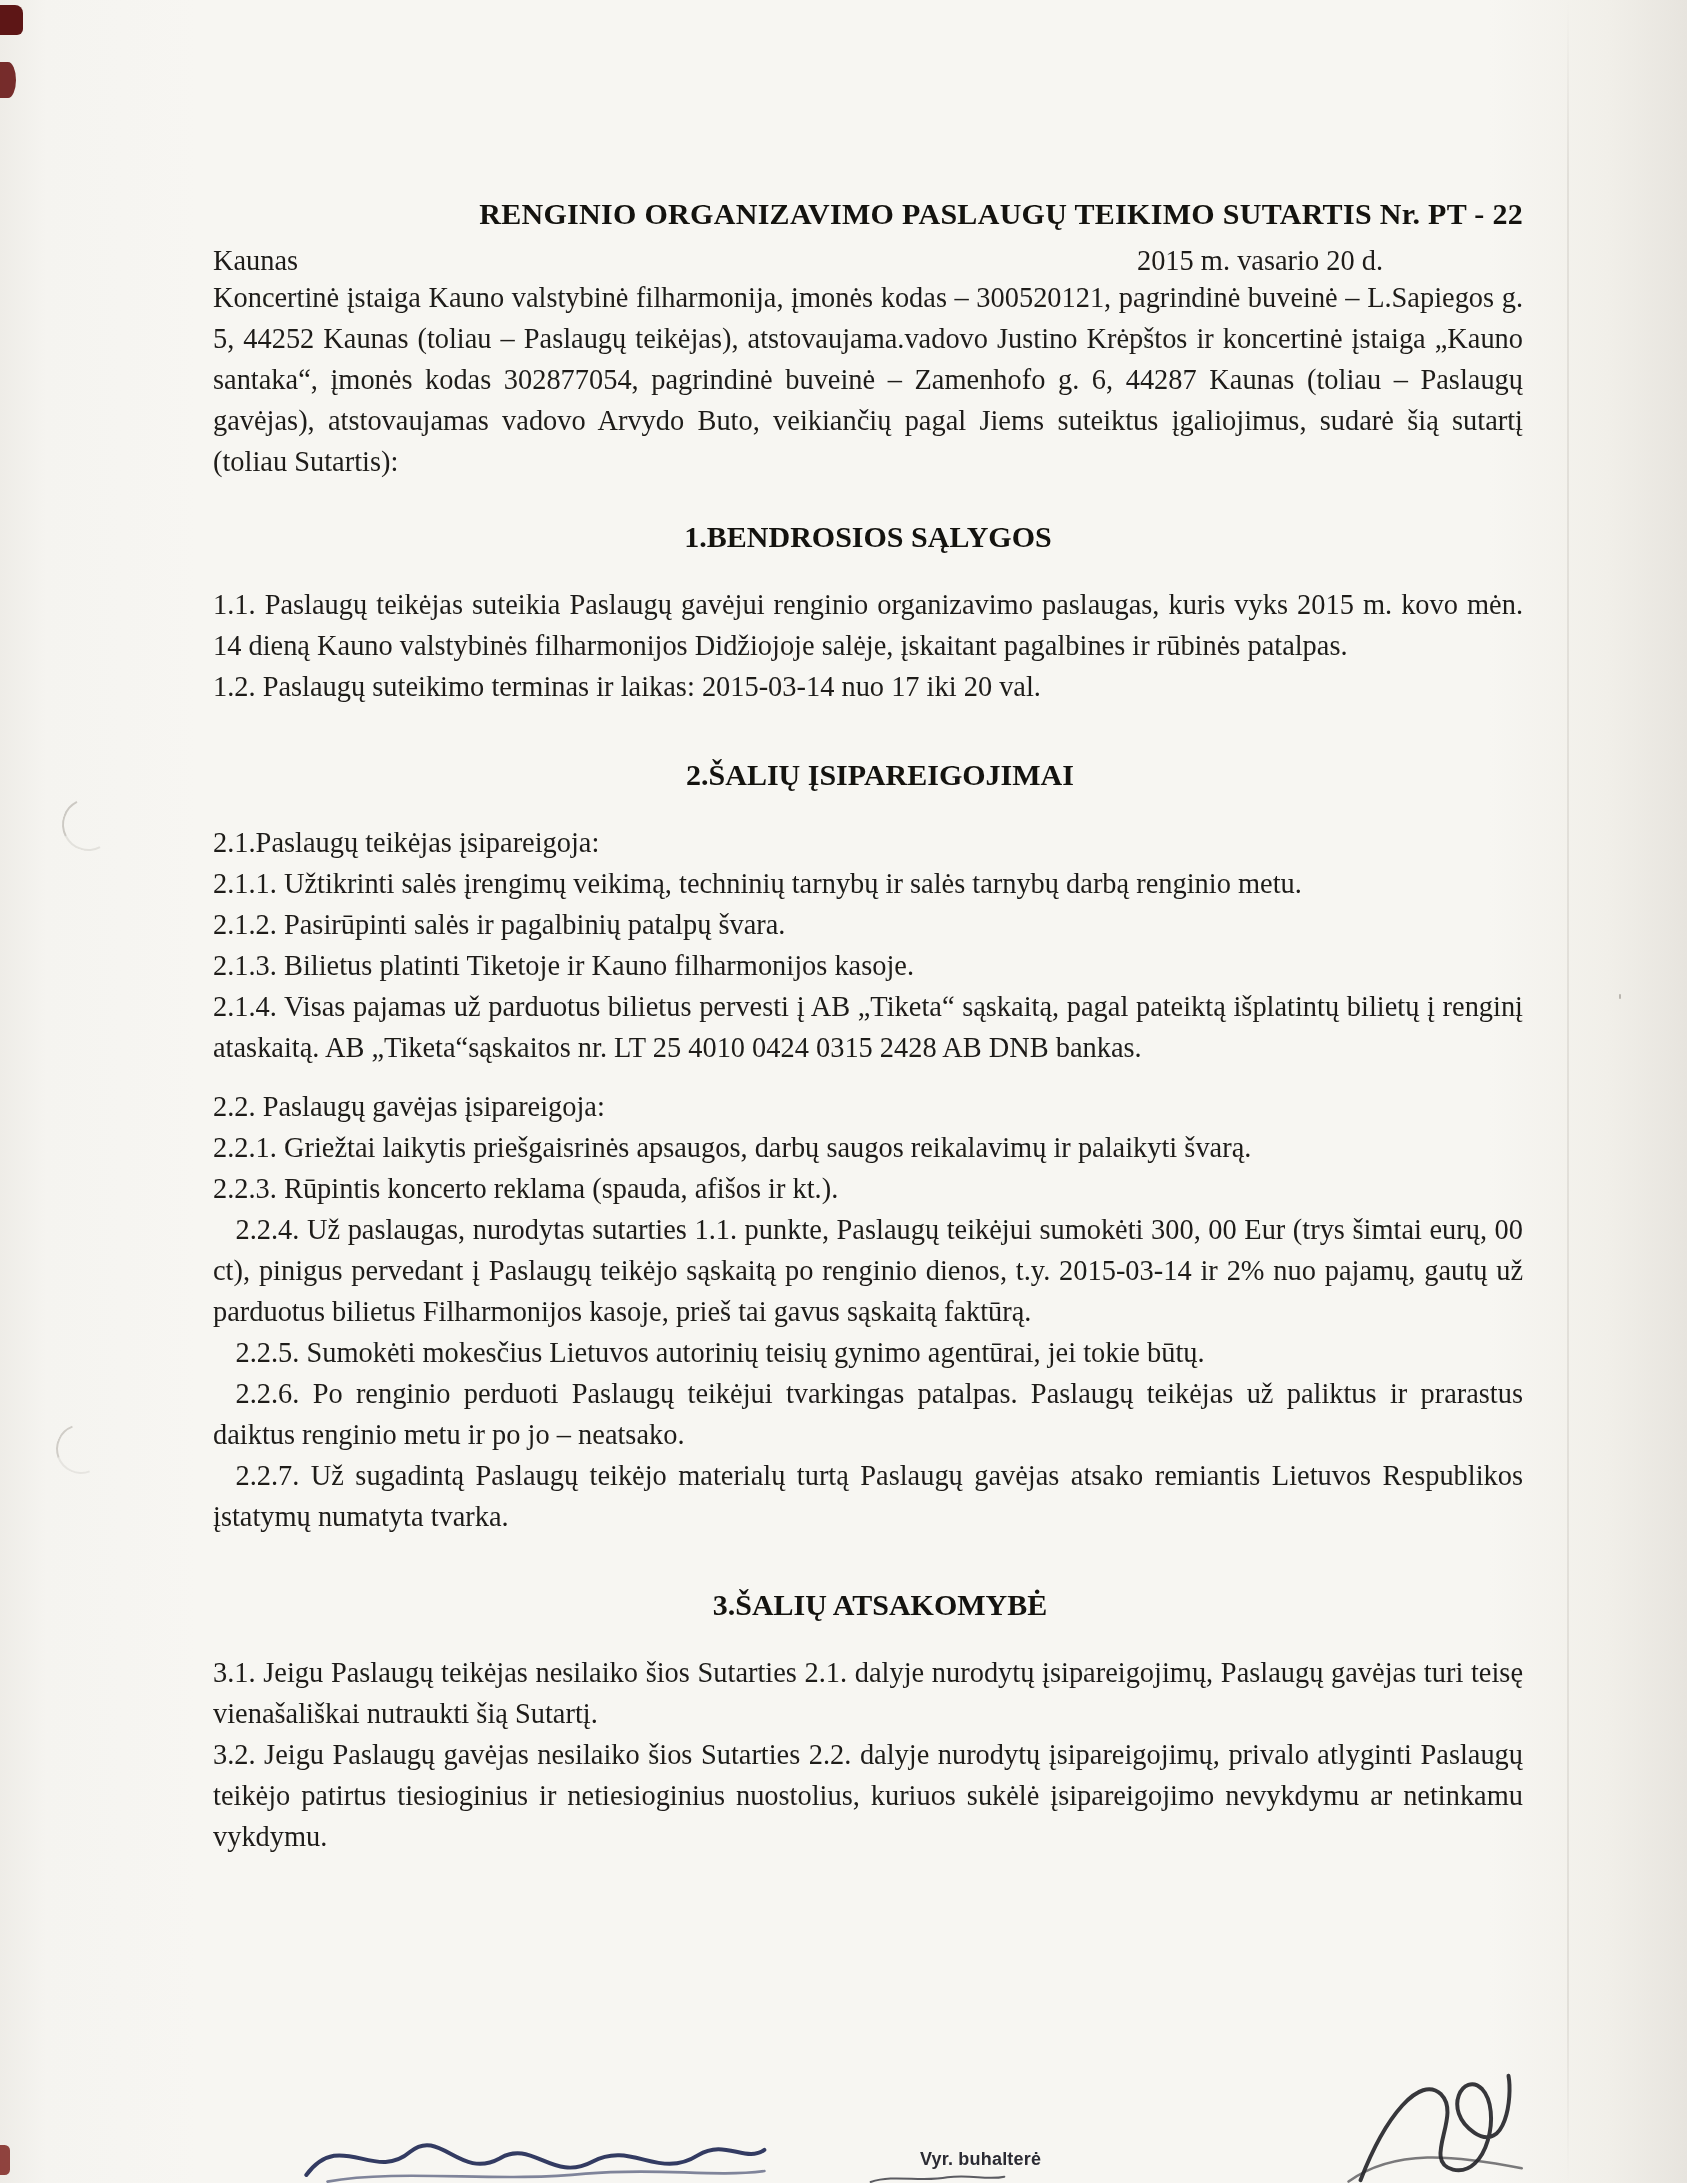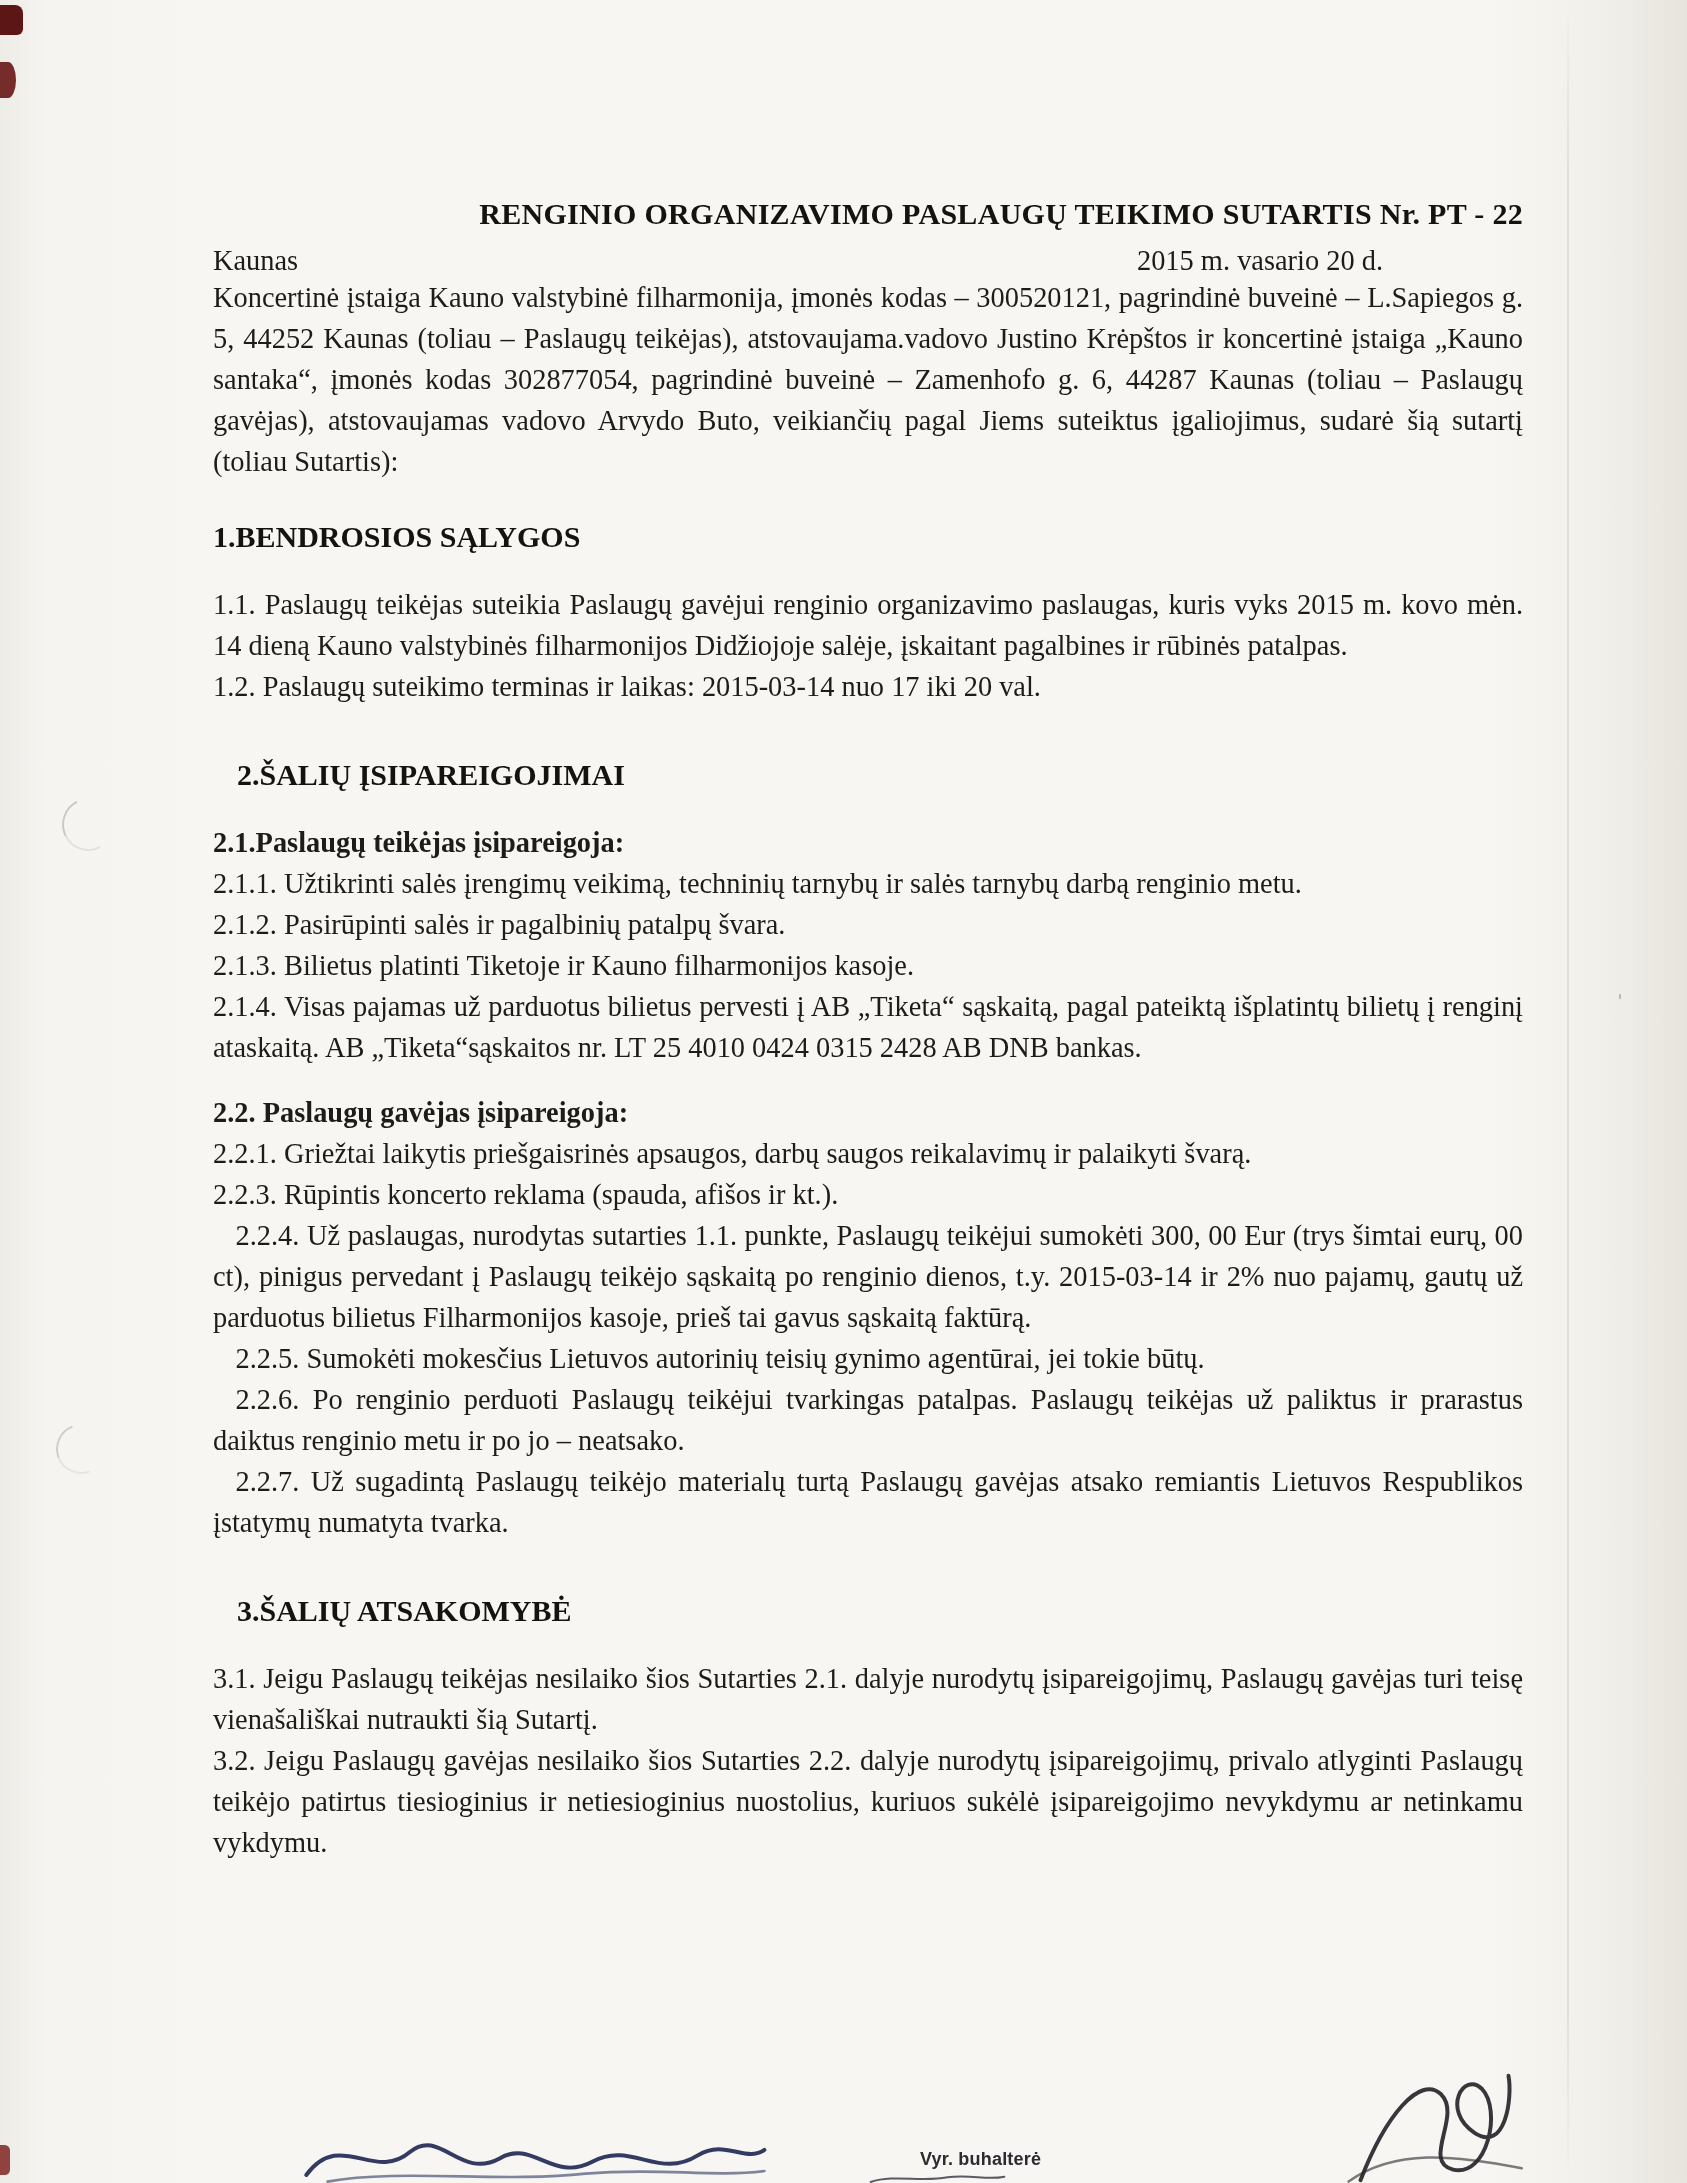--- a/index.html
+++ b/index.html
@@ -25,23 +25,23 @@
   }
   .placerow {
     display: flex; justify-content: space-between; align-items: baseline;
     margin-top: 14px; padding-right: 140px; font-size: 28.4px;
   }
   .para {
     font-size: 28.4px; line-height: 41px; margin: 0;
     text-align: justify; color: #1e1c19;
   }
   .intro { }
-  .sec { font-size: 30px; font-weight: bold; margin: 36px 0 28px; color: #14130f; line-height: 38px; }
+  .sec { font-size: 30px; font-weight: bold; margin: 36px 0 28px; color: #14130f; line-height: 38px; text-align: center; }
   .sec.mt { margin-top: 49px; margin-left: 24px; }
-  .sub { font-weight: bold; margin-top: 24px; }
+  .sub { font-weight: normal; margin-top: 18px; }
   .indent { text-indent: 22.5px; }
 
   
   .corner-a { position: absolute; left: 0; top: 5.3px; width: 22.5px; height: 30px;
     background: #5d1616; border-radius: 0 8px 6px 0; }
   .corner-b { position: absolute; left: 0; top: 62px; width: 16px; height: 36px;
     background: #6b1b1a; border-radius: 0 60% 60% 0; opacity: .92; }
   .corner-c { position: absolute; left: 0; top: 2145px; width: 10px; height: 30px;
     background: #7e2420; border-radius: 0 5.3px 5.3px 0; opacity: .85; }
   .crescent { position: absolute; border: 2.6px solid transparent; border-radius: 50%; }

